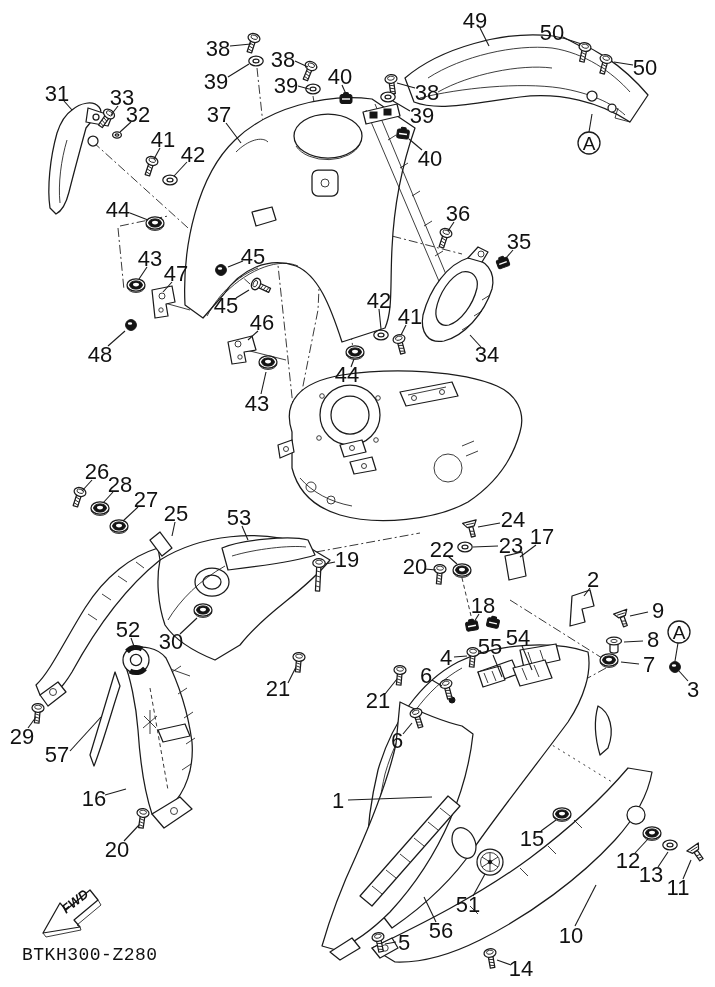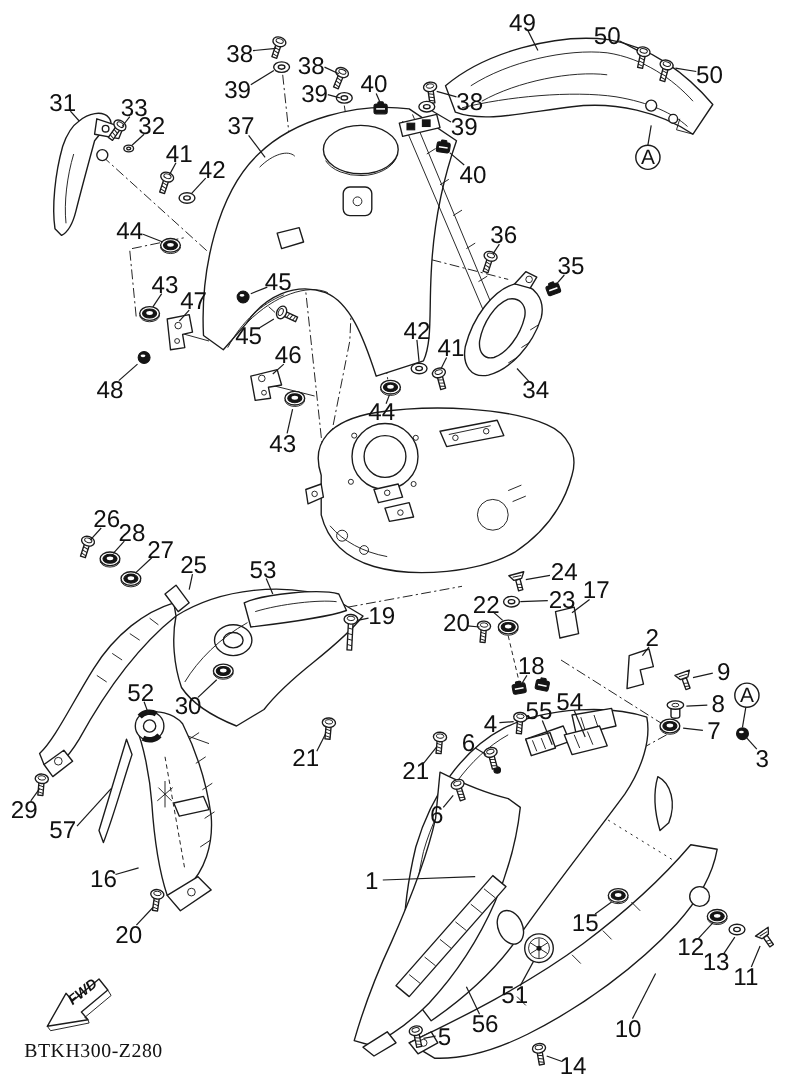--- a/index.html
+++ b/index.html
@@ -8,21 +8,21 @@
   svg{position:absolute;left:0;top:0;}
   .lnf{stroke:#1b1b1b;fill:#ffffff;stroke-width:1.25;stroke-linejoin:round;}
   .thin{stroke:#1b1b1b;fill:none;stroke-width:0.85;}
   .dark{fill:#141414;stroke:#141414;}
   .ph{stroke:#222;fill:none;stroke-width:0.9;stroke-dasharray:9 3 2 3;}
   .dot{stroke:#222;fill:none;stroke-width:0.9;stroke-dasharray:2 4;}
   .dsh{stroke:#222;fill:none;stroke-width:0.9;stroke-dasharray:4 3;}
   .lbl{font-family:"Liberation Sans", sans-serif;font-size:22px;fill:#111;}
   .reflbl{font-family:"Liberation Sans", sans-serif;font-size:19px;fill:#111;}
   #code{position:absolute;left:22px;top:945px;font-size:18px;color:#111;
-    font-family:Liberation Serif, serif;letter-spacing:0.5px;}
+    font-family:Liberation Mono, monospace;letter-spacing:0.5px;}
   .fwdtxt{font-family:"Liberation Sans", sans-serif;font-style:italic;font-weight:bold;font-size:13px;fill:#111;}
 </style>
 </head>
 <body>
 
 <div id="stage">
   <svg id="cv" width="715" height="987" viewBox="0 0 715 987">
     <defs>
       <g id="sym-pan">
         <path class="lnf" d="M-2.3,2.5 L-2.3,15 L2.3,15 L2.3,2.5 Z"></path>

